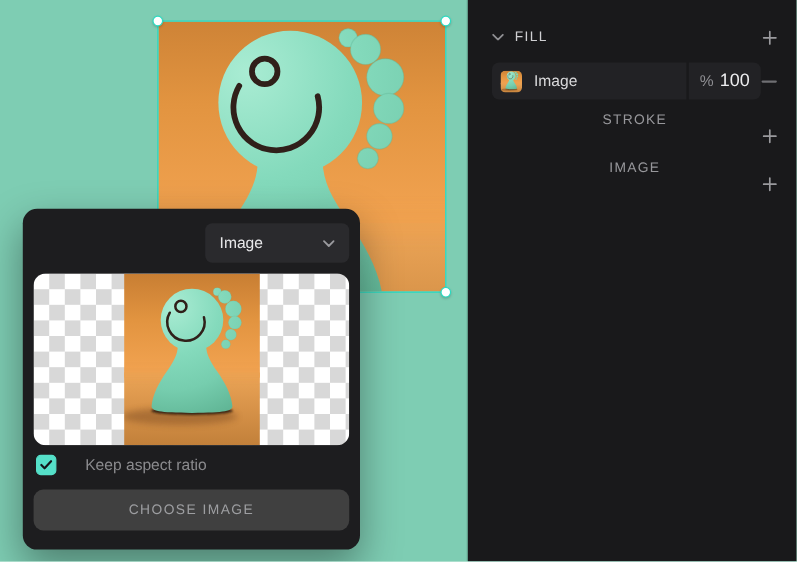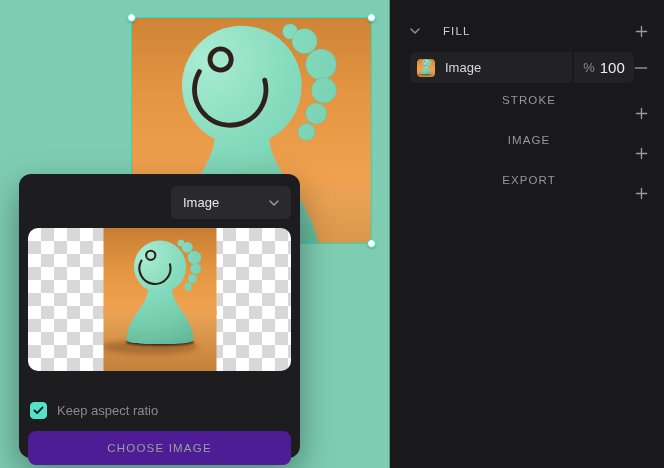--- a/index.html
+++ b/index.html
@@ -19,31 +19,31 @@
   
   .popup { position:absolute; left:19px; top:174px; width:281px; height:284px; background:var(--popup-background,#1d1d1f); border-radius:12px; padding:12px 9px 10px 9px; z-index:5; box-shadow:0 14px 34px rgba(0,0,0,.38); }
   .dropdown { width:120px; height:33px; margin-left:auto; background:#2a2a2d; border-radius:6px; display:flex; align-items:center; justify-content:space-between; padding:0 12px; cursor:pointer; }
   .dropdown .dd-label { font-size:13px; color:#e8e8ea; }
   .dropdown .chev { color:#9a9a9e; display:flex; }
   .preview { margin-top:9px; height:143px; border-radius:10px; position:relative; overflow:hidden; background-color:#ffffff;
     background-image:conic-gradient(#d8d8d8 90deg, #ffffff 90deg 180deg, #d8d8d8 180deg 270deg, #ffffff 270deg);
     background-size:26px 26px; }
   .strip { position:absolute; top:0; bottom:0; left:50%; transform:translateX(-50%); width:113px; }
   .strip svg { display:block; width:100%; height:100%; }
-  .cb-row { margin-top:31px; height:17px; display:flex; align-items:center; gap:10px; padding-left:2px; cursor:pointer; }
+  .cb-row { margin-top:8px; height:17px; display:flex; align-items:center; gap:24px; padding-left:2px; cursor:pointer; }
   .checkbox { width:17px; height:17px; border-radius:4px; background:transparent; border:1.5px solid #5a5a5e; display:flex; align-items:center; justify-content:center; }
   .checkbox svg { display:none; }
   .checkbox.checked { background:var(--checkbox-accent,#55e0c9); border-color:var(--checkbox-accent,#55e0c9); }
   .checkbox.checked svg { display:block; }
   .cb-label { font-size:13px; color:#8b8b8e; }
-  .choose-btn { margin-top:12px; height:34px; background:#4c1d95; border-radius:8px; display:flex; align-items:center; justify-content:center; font-size:11.5px; letter-spacing:1.2px; font-weight:500; color:#9d9ea1; cursor:pointer; }
+  .choose-btn { margin-top:12px; height:34px; background:#404040; border-radius:8px; display:flex; align-items:center; justify-content:center; font-size:11.5px; letter-spacing:1.2px; font-weight:500; color:#9d9ea1; cursor:pointer; }
 
   
   .right-panel { position:absolute; left:390px; top:0; width:274px; height:468px; background:var(--panel-background,#19191b); padding:23px 16px 0 20px; z-index:10; box-shadow:-1px 0 0 rgba(0,0,0,.25); }
-  .fill-header { display:flex; align-items:center; height:16px; gap:23px; }
+  .fill-header { display:flex; align-items:center; height:16px; gap:9px; }
   .fill-header .chev { color:#8f8f93; display:flex; cursor:pointer; }
   .sec-label { font-size:11.5px; letter-spacing:1.1px; font-weight:500; color:#97979b; }
   .fill-header .sec-label { color:#cfcfd2; }
   .icon-btn { margin-left:auto; display:flex; align-items:center; justify-content:center; width:14px; height:14px; color:#9a9a9e; cursor:pointer; }
   .fill-row { margin-top:13px; height:31px; display:flex; align-items:stretch; }
   .fill-chip { flex:1; background:#222225; border-radius:6px 0 0 6px; display:flex; align-items:center; gap:10px; padding-left:7px; cursor:pointer; }
   .thumb { width:18px; height:18px; border-radius:4px; overflow:hidden; flex:none; }
   .thumb svg { display:block; width:100%; height:100%; }
   .fill-type { font-size:13px; color:#d9d9db; }
   .opacity-box { width:60px; margin-left:2px; background:#222225; border-radius:0 6px 6px 0; display:flex; align-items:center; justify-content:center; gap:5px; cursor:text; }
@@ -187,23 +187,15 @@
       </span>
     </div>
     <div class="section-row">
       <span class="sec-label">IMAGE</span>
       <span class="icon-btn">
         <svg width="13" height="13" viewBox="0 0 14 14">
             <path d="M7 1.5 V12.5 M1.5 7 H12.5" stroke="currentColor" stroke-width="1.5" stroke-linecap="round"></path>
           </svg>
       </span>
     </div>
-    <div class="section-row">
-      <span class="sec-label">EXPORT</span>
-      <span class="icon-btn">
-        <svg width="13" height="13" viewBox="0 0 14 14">
-            <path d="M7 1.5 V12.5 M1.5 7 H12.5" stroke="currentColor" stroke-width="1.5" stroke-linecap="round"></path>
-          </svg>
-      </span>
-    </div>
 
   </div>
 </div>
 
 </body></html>

